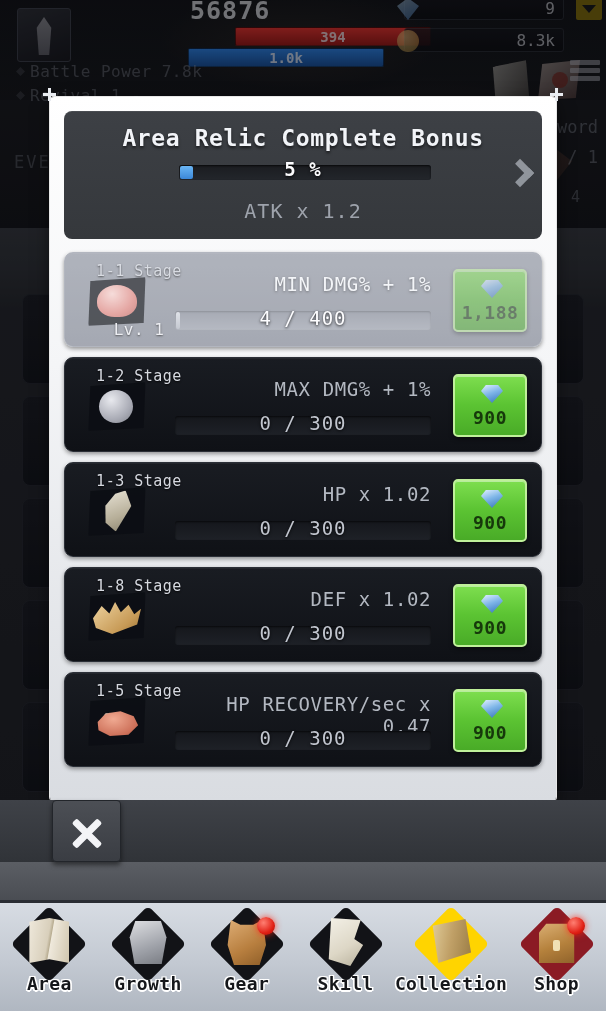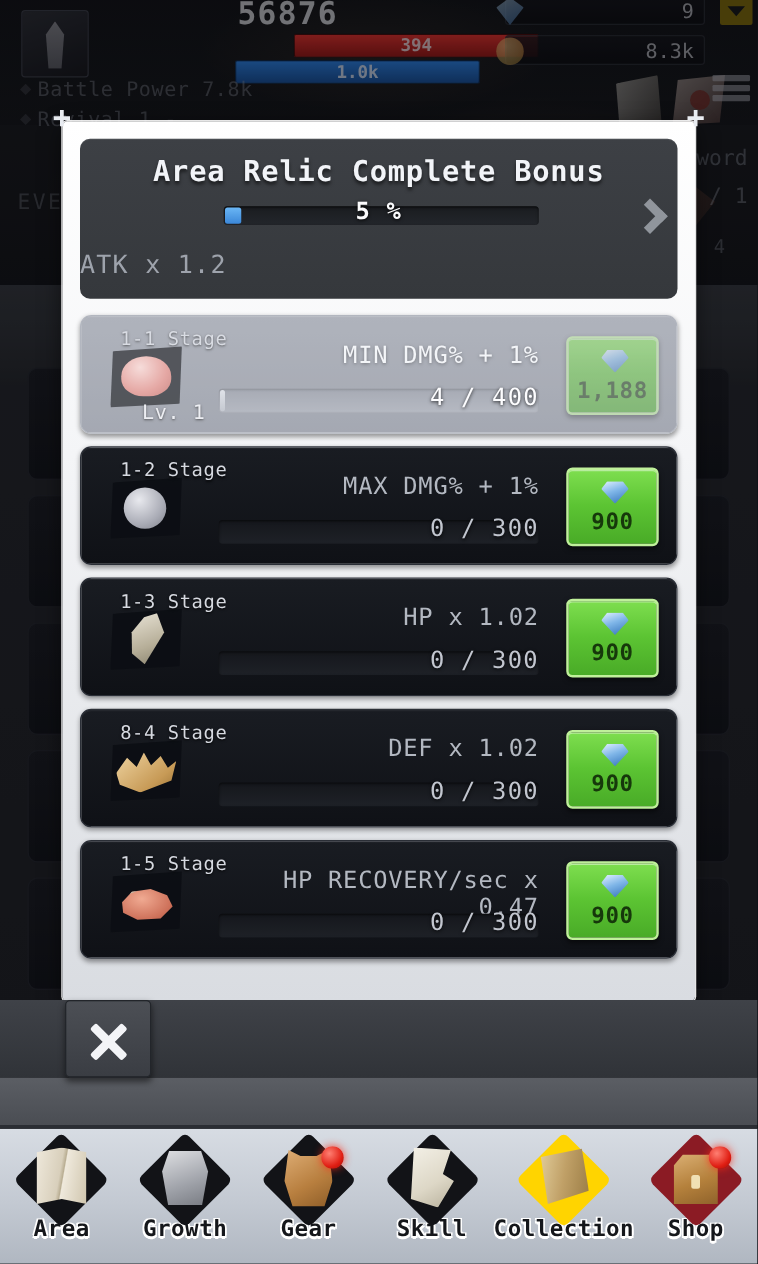--- a/index.html
+++ b/index.html
@@ -179,21 +179,21 @@
     position:absolute; left:1px; top:1px; bottom:1px; width:5%;
     background:linear-gradient(180deg,#6ab6f5,#3b87d8); border-radius:2px;
   }
   .bonus-pct{
     position:absolute; left:0; right:0; top:47px; text-align:center;
     font-size:19px; font-weight:bold; color:#fbfbfd; letter-spacing:1px;
     font-family:"DejaVu Sans Mono", monospace;
     text-shadow:0 1px 3px rgba(0,0,0,.85); z-index:3;
   }
   .bonus-effect{
-    position:absolute; left:0; right:0; top:88px; 
+    position:absolute; left:0; right:0; top:88px; text-align:center;
     font-size:20px; color:#9ea3ac; letter-spacing:1px;
     font-family:"DejaVu Sans Mono", monospace;
   }
   .bonus-next{
     position:absolute; right:6px; top:44px; width:34px; height:40px;
     cursor:pointer;
   }
   .bonus-next::after{
     content:'';
     position:absolute; left:8px; top:8px; width:13px; height:13px;
@@ -288,21 +288,21 @@
   }
   .stage-row.selected .prog-wrap{
     background:linear-gradient(180deg,#8e929d,#a3a7b1);
     box-shadow:inset 0 1px 2px rgba(0,0,0,.25);
   }
   .prog-fill{
     position:absolute; left:1px; top:1px; bottom:1px;
     background:linear-gradient(180deg,#dfe2e8,#b9bdc6); border-radius:2px;
   }
   .prog-text{
-    position:absolute; left:110px; right:110px; top:54px; text-align:right;
+    position:absolute; left:110px; right:110px; top:54px; text-align:center;
     font-size:19px; color:#c2c6cf; letter-spacing:1px; z-index:3;
     font-family:"DejaVu Sans Mono", monospace;
     text-shadow:0 1px 3px rgba(0,0,0,.8);
   }
   .stage-row.selected .prog-text{ color:#fdfdff; }
 
   .buy-btn{
     position:absolute; right:14px; top:16px; width:74px; height:63px;
     border-radius:5px;
     background:linear-gradient(180deg,#7ede4f 0%,#5cc433 48%,#49ab27 100%);
@@ -526,21 +526,21 @@
         <div class="prog-text">0 / 300</div>
         <div class="buy-btn">
           <span class="gem-glyph"></span>
           <span class="buy-cost">900</span>
         </div>
       </div>
       <div class="stage-row">
         <div class="stage-thumb">
           <div class="thumb-plate"></div>
           <div class="thumb-item it-fur"></div>
-          <div class="stage-label">8-4 Stage</div>
+          <div class="stage-label">1-8 Stage</div>
           <div class="stage-lv"></div>
         </div>
         <div class="stage-effect">DEF x 1.02</div>
         <div class="prog-wrap">
           <div class="prog-fill" style="width:0%"></div>
         </div>
         <div class="prog-text">0 / 300</div>
         <div class="buy-btn">
           <span class="gem-glyph"></span>
           <span class="buy-cost">900</span>

